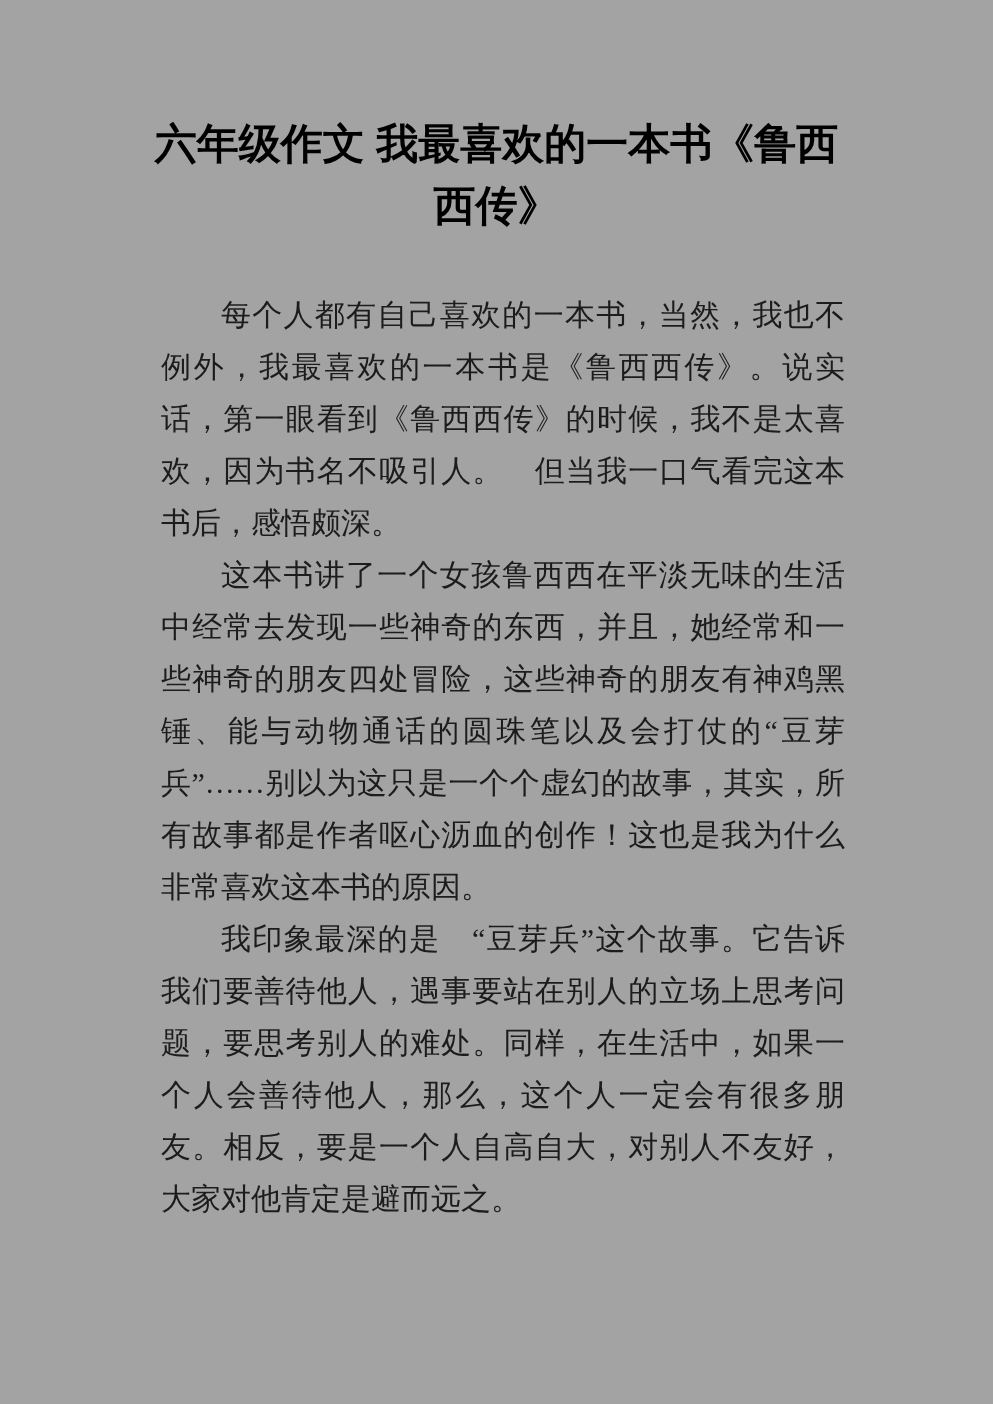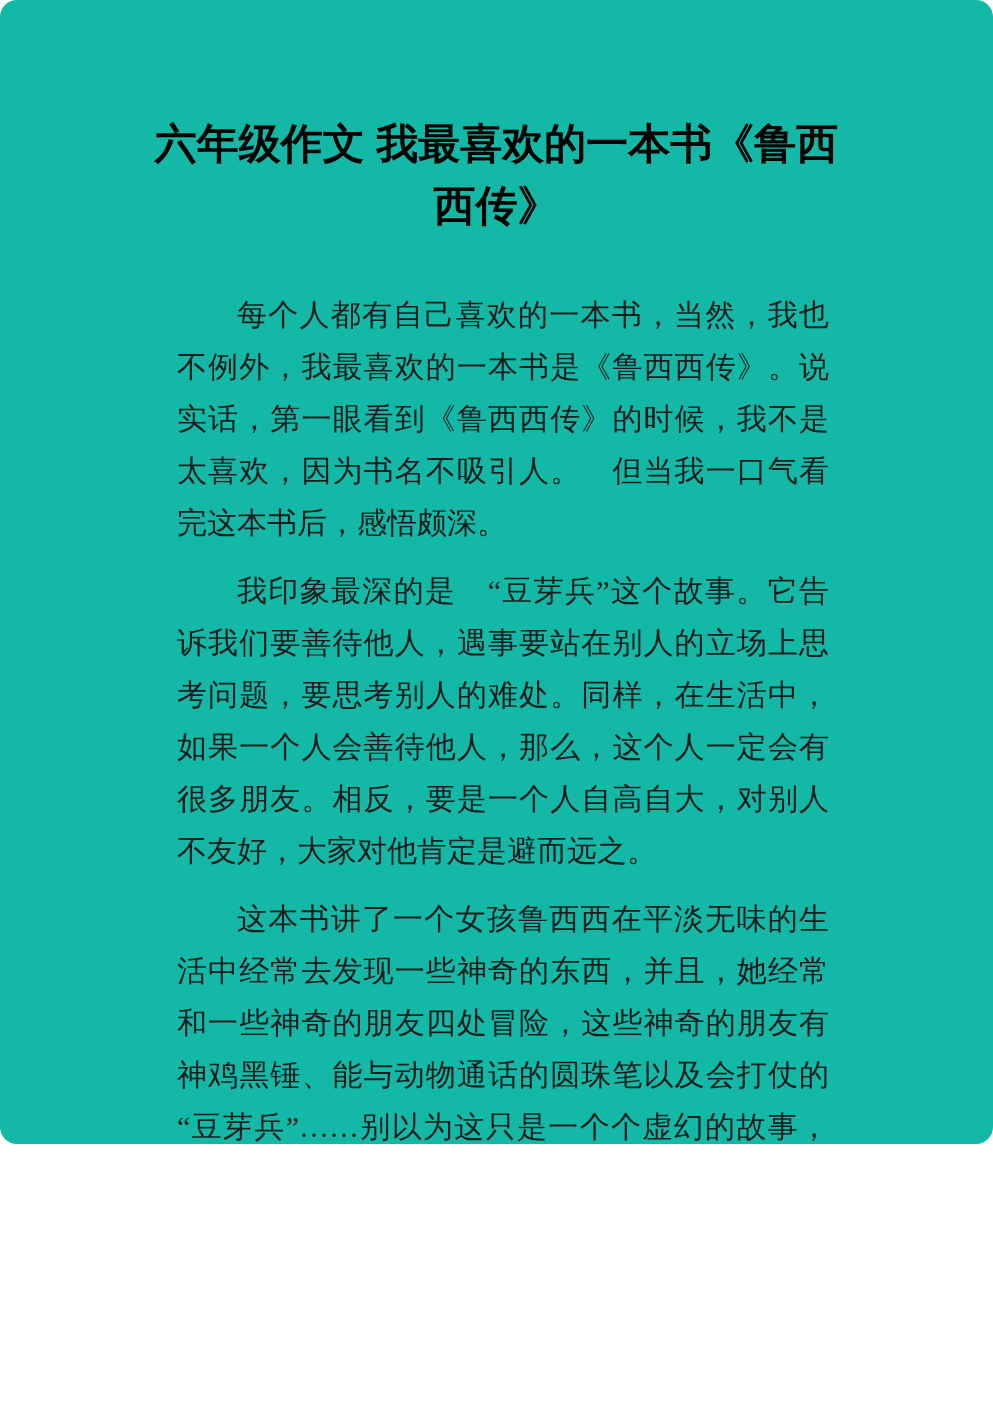--- a/index.html
+++ b/index.html
@@ -3,26 +3,25 @@
 <meta charset="utf-8">
 <style>
   html, body {
     margin: 0;
     padding: 0;
     background: #ffffff;
   }
   .page {
     position: relative;
     width: 993px;
-    height: 1144px;
+    height: 1404px;
     margin: 0 auto;
-    background: #14b8a6;
+    background: #a3a3a3;
     overflow: hidden;
     color: #000000;
-    border-radius: 17px;
   }
   .essay-title {
     margin: 113px auto 0 auto;
     width: 700px;
     font-family: "Liberation Sans", "DejaVu Sans", sans-serif;
     font-weight: 700;
     font-size: 42px;
     line-height: 62px;
     text-align: center;
     color: #000000;
@@ -32,29 +31,29 @@
   .essay-body {
     margin: 52px 148px 0 161px;
     width: 684px;
     font-family: "Liberation Serif", "DejaVu Serif", serif;
     font-size: 30px;
     line-height: 52px;
     text-align: justify;
     color: #1c1c1c;
   }
   .essay-body p {
-    margin: 16px;
+    margin: 0;
     padding: 0;
     text-indent: 2em;
   }
 </style>
 </head>
 <body>
 
 <div class="page">
   <h1 class="essay-title">六年级作文 我最喜欢的一本书《鲁西西传》</h1>
 
   <div class="essay-body">
     <p>每个人都有自己喜欢的一本书，当然，我也不例外，我最喜欢的一本书是《鲁西西传》。说实话，第一眼看到《鲁西西传》的时候，我不是太喜欢，因为书名不吸引人。　但当我一口气看完这本书后，感悟颇深。</p>
+    <p>这本书讲了一个女孩鲁西西在平淡无味的生活中经常去发现一些神奇的东西，并且，她经常和一些神奇的朋友四处冒险，这些神奇的朋友有神鸡黑锤、能与动物通话的圆珠笔以及会打仗的“豆芽兵”……别以为这只是一个个虚幻的故事，其实，所有故事都是作者呕心沥血的创作！这也是我为什么非常喜欢这本书的原因。</p>
     <p>我印象最深的是　“豆芽兵”这个故事。它告诉我们要善待他人，遇事要站在别人的立场上思考问题，要思考别人的难处。同样，在生活中，如果一个人会善待他人，那么，这个人一定会有很多朋友。相反，要是一个人自高自大，对别人不友好，大家对他肯定是避而远之。</p>
-    <p>这本书讲了一个女孩鲁西西在平淡无味的生活中经常去发现一些神奇的东西，并且，她经常和一些神奇的朋友四处冒险，这些神奇的朋友有神鸡黑锤、能与动物通话的圆珠笔以及会打仗的“豆芽兵”……别以为这只是一个个虚幻的故事，其实，所有故事都是作者呕心沥血的创作！这也是我为什么非常喜欢这本书的原因。</p>
   </div>
 </div>
 
 </body></html>

